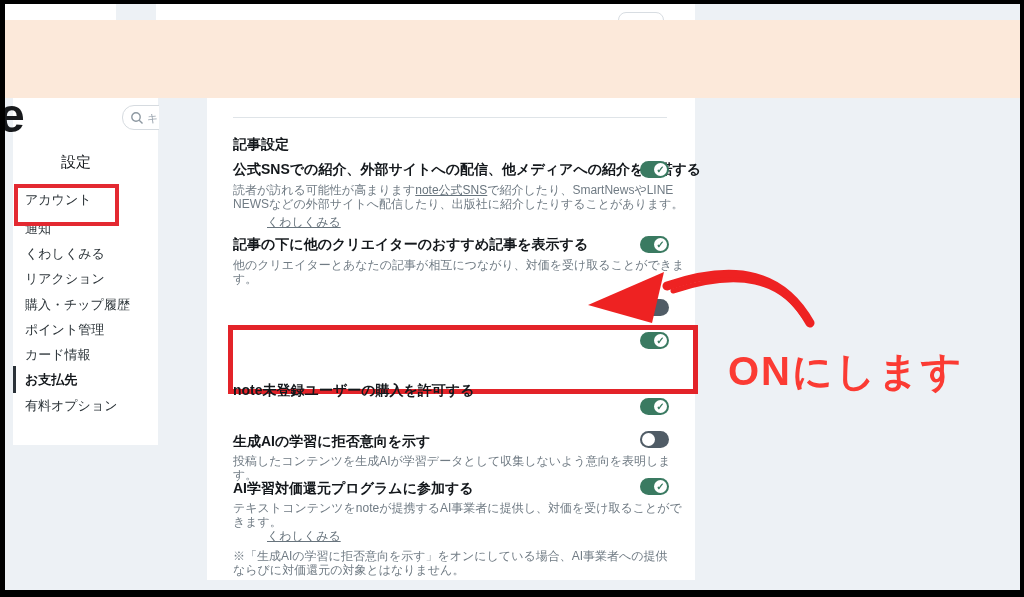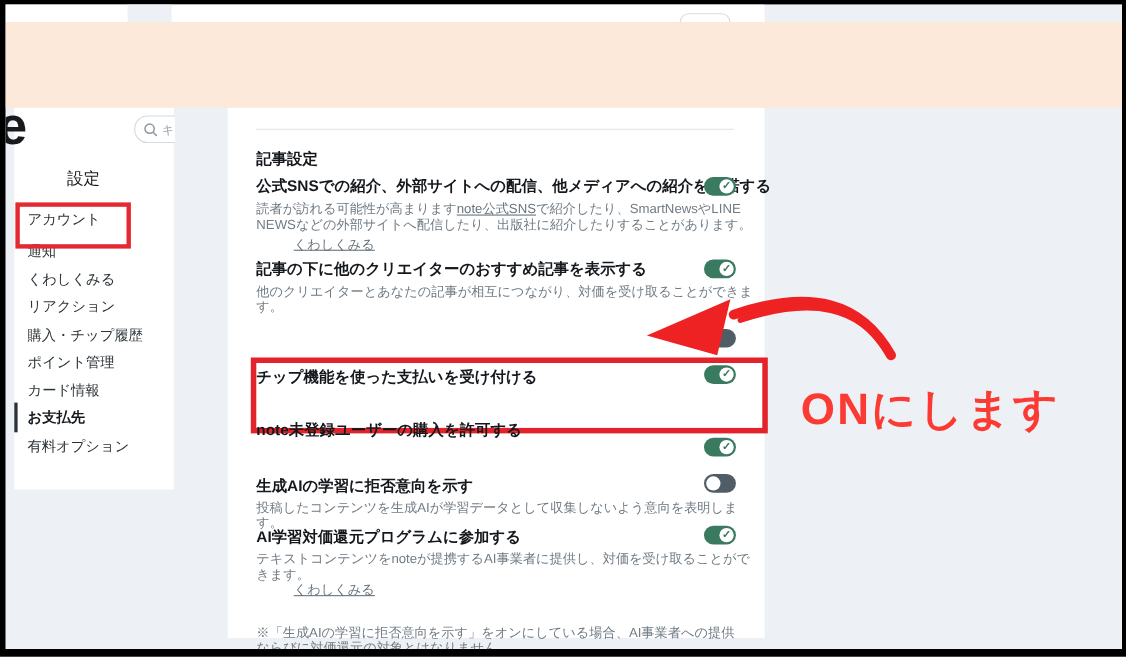--- a/index.html
+++ b/index.html
@@ -23,21 +23,21 @@
   .active-bar{left:8px;top:362px;width:3px;height:27px;background:#2a3138;}
   .sb-redbox{left:9px;top:180px;width:97px;height:34px;border:4px solid #e32931;}
   
   .main-card{left:202px;top:94px;width:488px;height:482px;background:#fff;}
   .divider{position:absolute;left:26px;top:19px;width:434px;height:1px;background:#dfe4e8;}
   .sec-title{position:absolute;left:26px;top:38px;font-size:14px;font-weight:bold;color:#14181c;}
   .row-title{position:absolute;left:26px;font-size:14px;font-weight:bold;color:#14181c;white-space:nowrap;}
   .row-desc{position:absolute;left:26px;width:452px;font-size:12px;line-height:14px;color:#707b84;}
   .row-link{position:absolute;left:32px;font-size:12px;color:#68747d;text-decoration:underline;margin-left:28px;}
   .inline-link{color:#68747d;text-decoration:underline;margin-top:28px;}
-  .row-note{position:absolute;left:26px;width:446px;font-size:12px;line-height:14px;color:#707b84;margin-top:19px;}
+  .row-note{position:absolute;left:26px;width:446px;font-size:12px;line-height:14px;color:#707b84;}
   .chip-redbox{position:absolute;left:21px;top:227px;width:460px;height:59px;border:5px solid #e32329;}
   
   .toggle{position:absolute;width:29px;height:17px;border-radius:9px;left:433px;}
   .toggle.on{background:#3a7a61;}
   .toggle.off{background:#505c66;}
   .knob{position:absolute;top:2px;width:13px;height:13px;border-radius:50%;background:#fff;text-align:center;}
   .toggle.on .knob{right:2px;}
   .toggle.off .knob{left:2px;}
   .check{display:block;font-size:10px;line-height:13px;color:#3a7a61;font-weight:bold;}
   
@@ -98,21 +98,20 @@
           <span class="knob">
             <span class="check">✓</span>
           </span>
         </div>
       <div class="row-desc" style="top:160px">他のクリエイターとあなたの記事が相互につながり、対価を受け取ることができます。</div>
 
       <div class="toggle off" style="top:201px">
           <span class="knob"></span>
         </div>
 
-      <div class="row-title" style="top:236px">チップ機能を使った支払いを受け付ける</div>
       <div class="toggle on" style="top:234px">
           <span class="knob">
             <span class="check">✓</span>
           </span>
         </div>
       <div class="chip-redbox"></div>
 
       <div class="row-title" style="top:284px">note未登録ユーザーの購入を許可する</div>
       <div class="toggle on" style="top:300px">
           <span class="knob">

